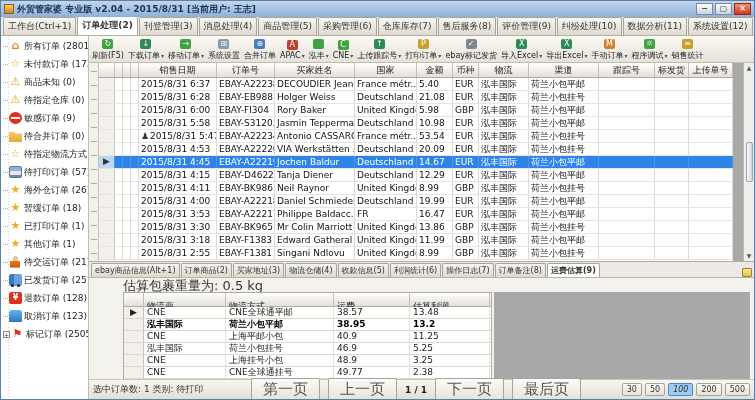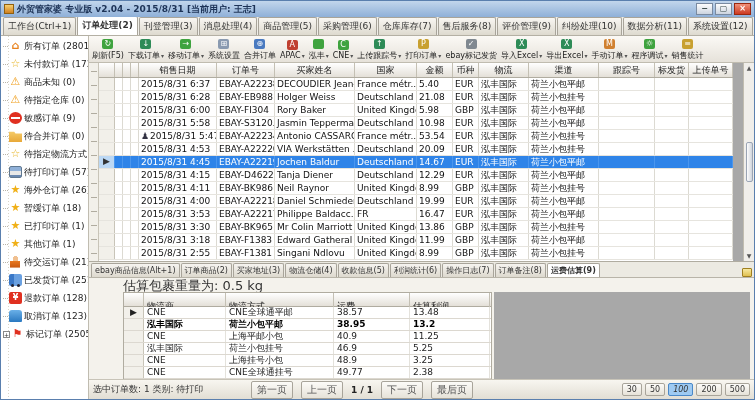--- a/index.html
+++ b/index.html
@@ -93,22 +93,22 @@
   .fr{display:flex;height:12px;font-size:9px;color:#222;border-bottom:1px solid #dcd8d0;background:#fff;}
   .fr>div{border-right:1px solid #e4e2dc;padding:0 3px;overflow:hidden;white-space:nowrap;line-height:11px;}
   .fr.bold{font-weight:bold;color:#000;}
   .fr .f0{background:#f2f0ea;border-right:1px solid #c8c4b8;text-align:center;line-height:10px;}
   .f0{width:20px;flex:none;} .f1{width:82px;flex:none;} .f2{width:108px;flex:none;} .f3{width:76px;flex:none;} .f4{width:80px;flex:none;}
   .panel-fill{flex:1;height:87px;background:#a8a8a8;margin-left:2px;}
   
   .statusbar{height:20px;background:linear-gradient(#f8f6f0,#e2ded4);border-top:1px solid #c8c4b8;display:flex;
     align-items:center;font-size:9px;color:#333;padding:0 4px;white-space:nowrap;}
   .sel-text{width:158px;overflow:hidden;}
-  .pgbtn{border:1px solid #a8a49a;background:linear-gradient(#fcfbf8,#e6e2d8);border-radius:2px;padding:1px 5px;
-    font-size:10px;color:#555;margin-right:8px;}
+  .pgbtn{border:1px solid #a8a49a;background:linear-gradient(#fcfbf8,#e6e2d8);border-radius:2px;padding:1px 11px;
+    font-size:15px;color:#555;margin-right:8px;}
   .pagepos{margin-right:8px;font-weight:bold;color:#222;}
   .sizes{margin-left:auto;display:flex;}
   .szbtn{border:1px solid #a8a49a;background:linear-gradient(#fcfbf8,#e6e2d8);border-radius:2px;padding:1px 4px;
     font-size:8px;color:#333;margin-left:3px;min-width:16px;text-align:center;}
   .szbtn.active{background:#9ecaf2;border-color:#4a88c8;font-style:italic;}
 </style>
 </head>
 <body>
 
 <div class="window">

